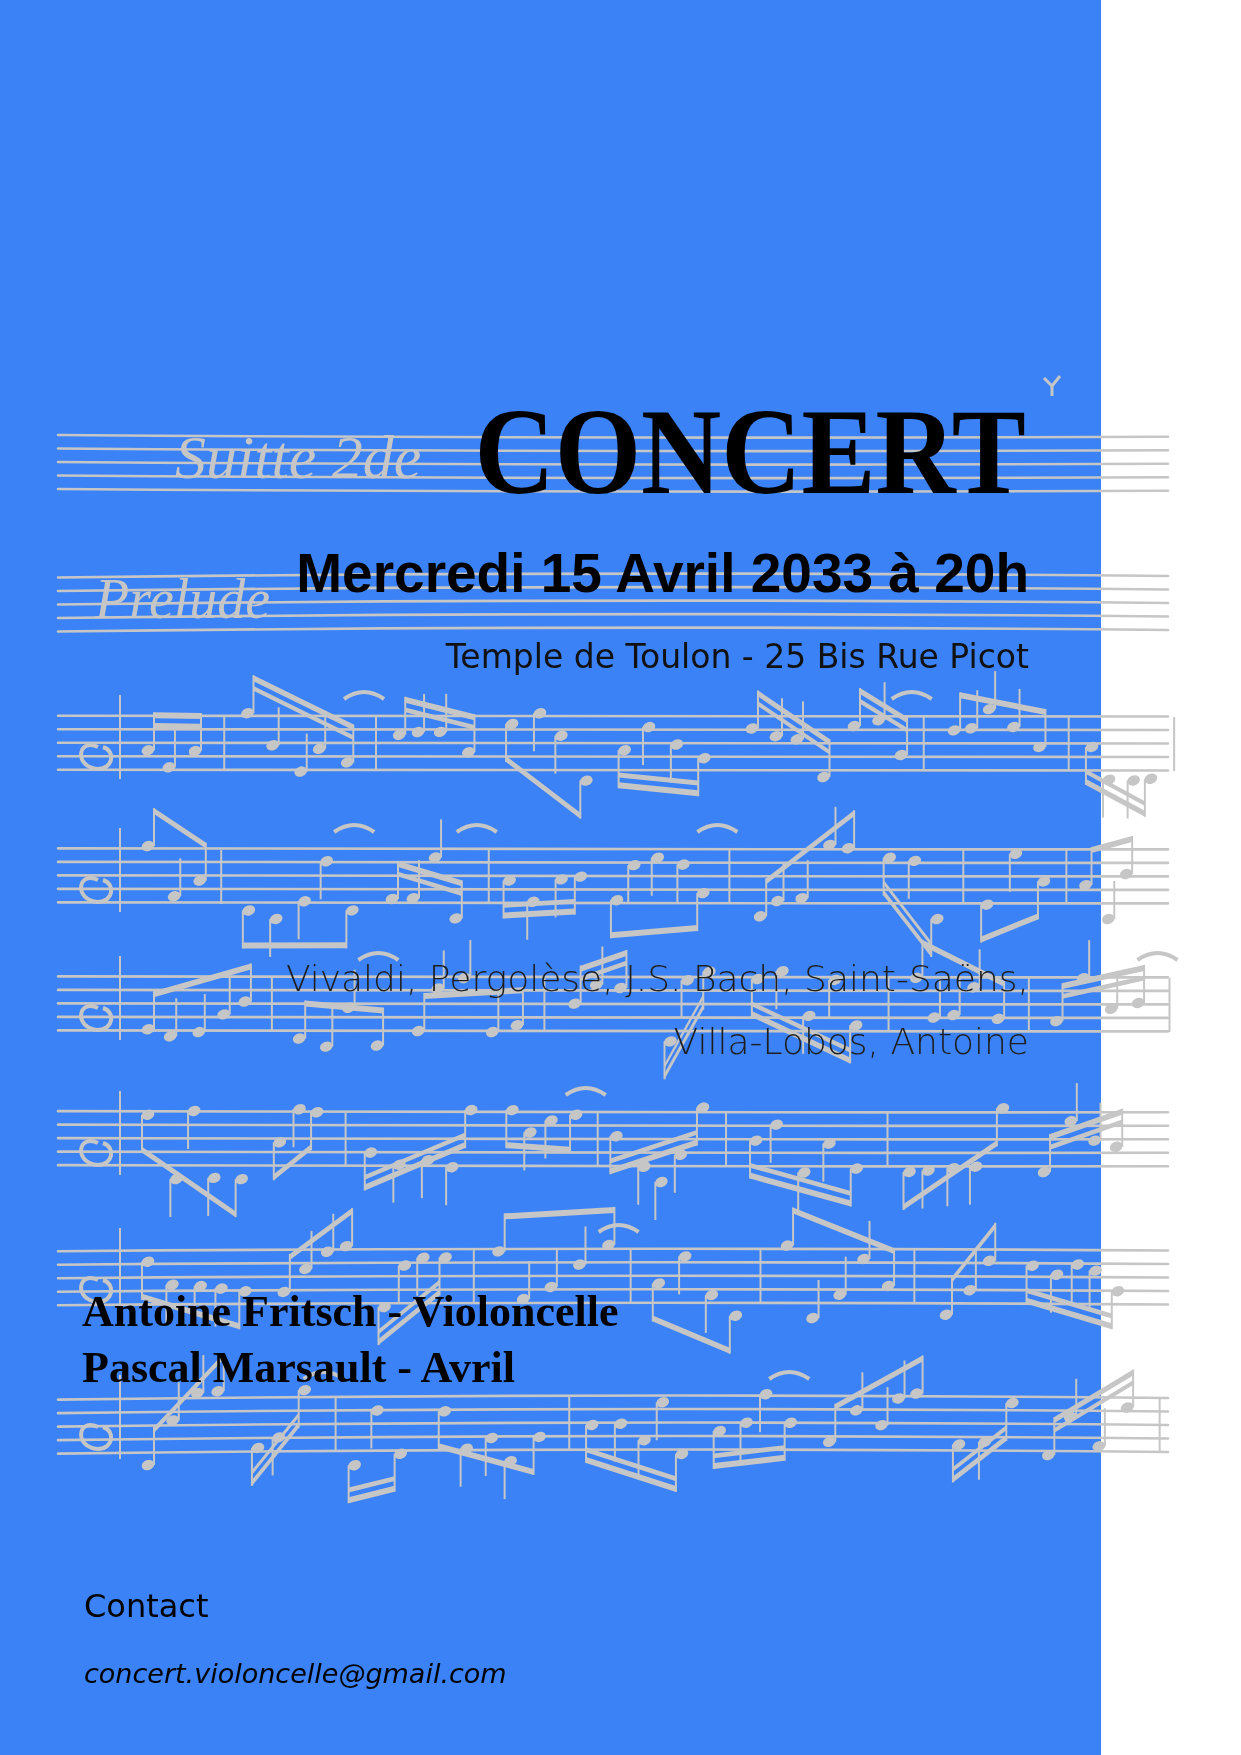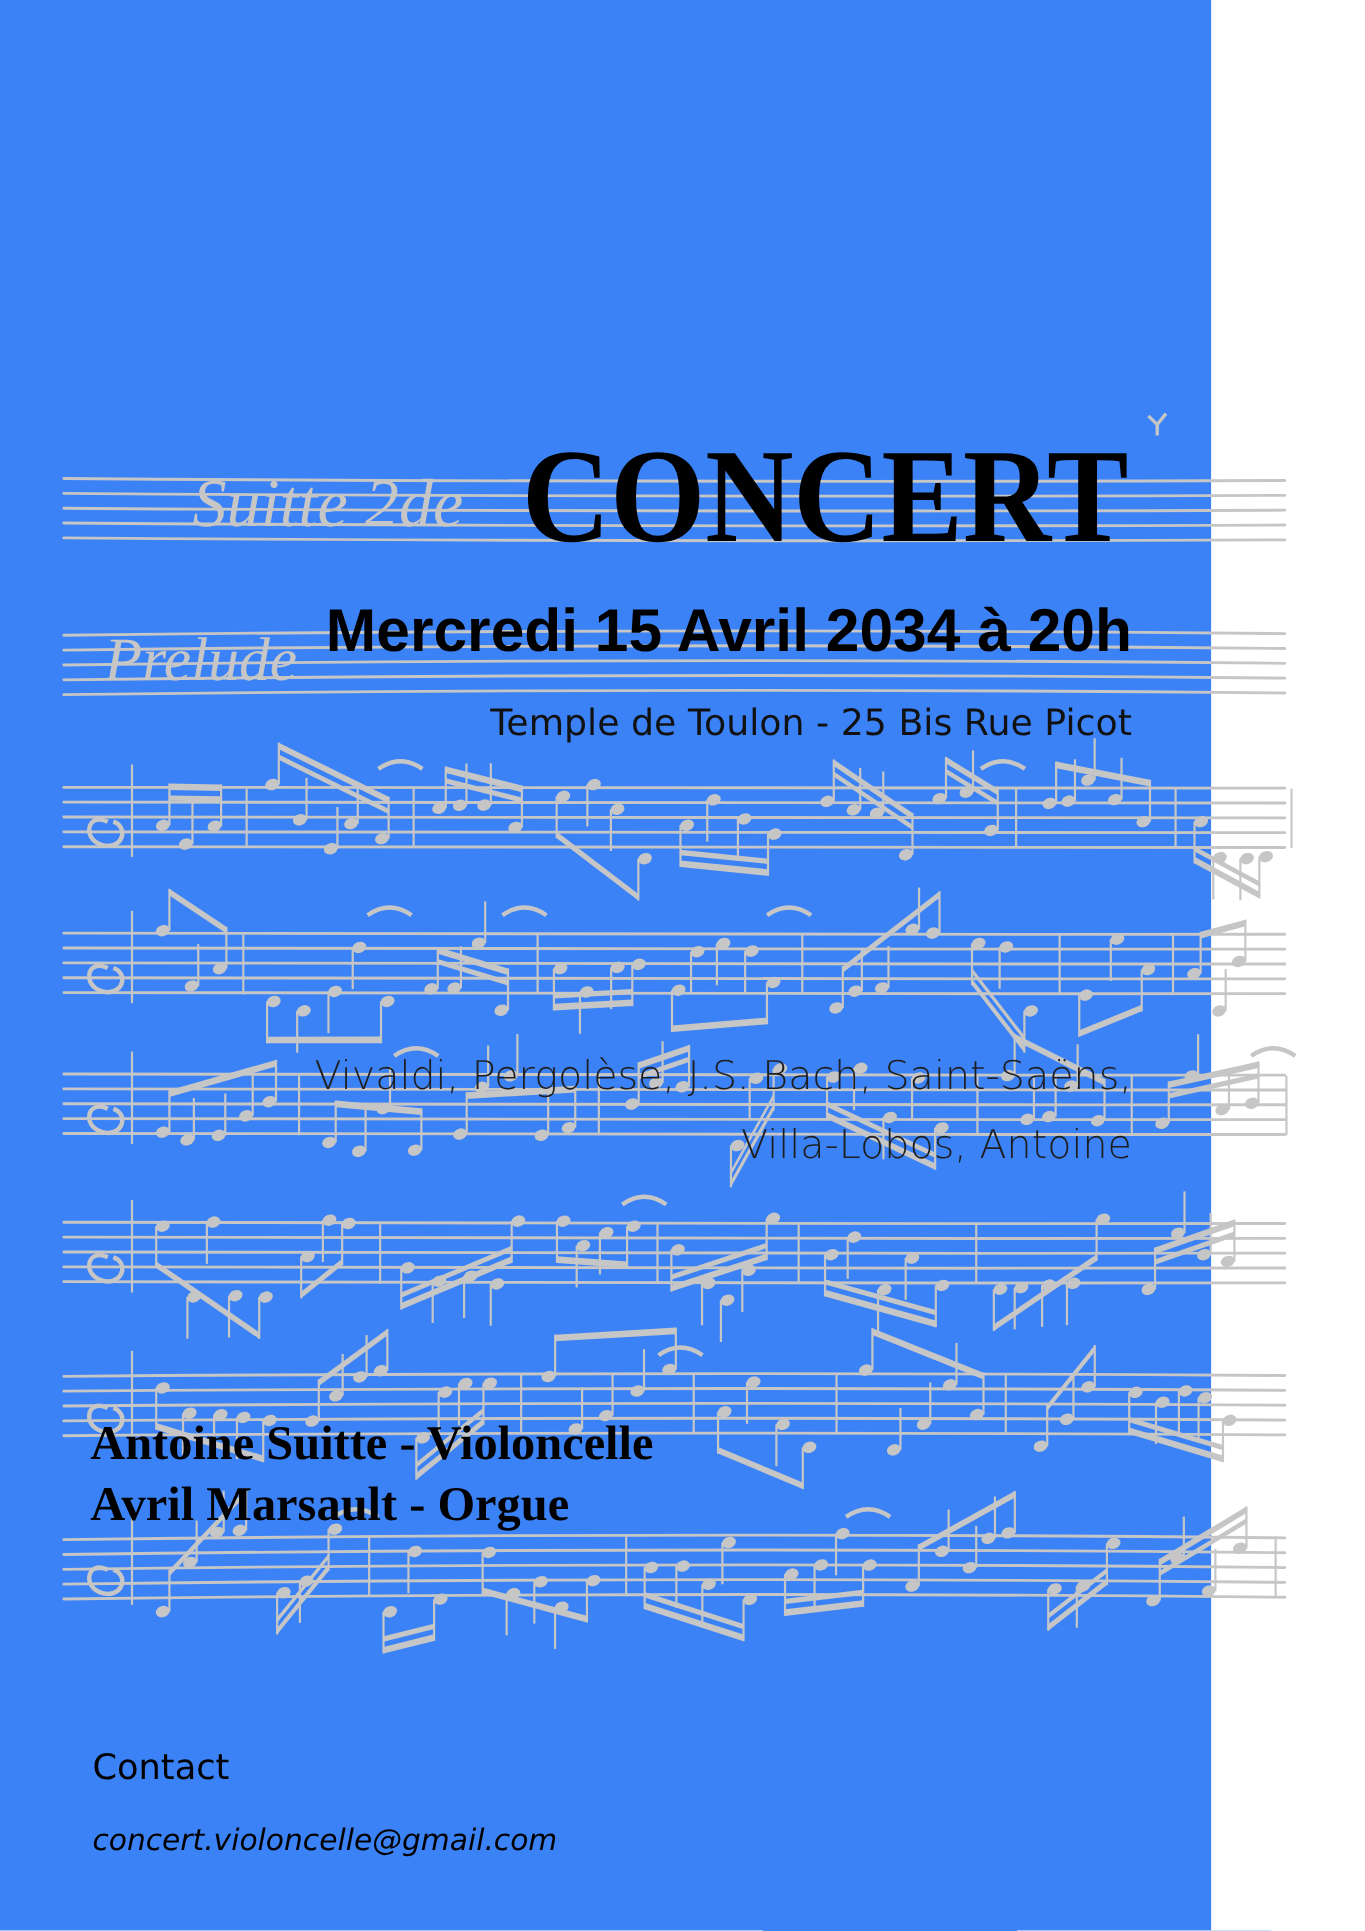--- a/index.html
+++ b/index.html
@@ -642,26 +642,26 @@
         <polygon points="1054.318511107302,1427.889225666215 1133.1300205729249,1380.304459797176 1133.1300205729249,1385.1044597971759 1054.318511107302,1432.689225666215" fill="#c6c6c6"></polygon>
         <line x1="1159.6587337894912" y1="1397" x2="1159.6587337894912" y2="1451" stroke="#c6c6c6" stroke-width="2"></line>
         <path d="M1044 378 l 8 8 l 8 -10 M1052 386 l 0 10" stroke="#c6c6c6" stroke-width="3" fill="none"></path>
       </g>
     <text class="calligraphy" x="175" y="478" font-size="62">Suitte 2de</text>
     <text class="calligraphy" x="95" y="618" font-size="56">Prelude</text>
   </svg>
 
   <h1 class="t concert-title">CONCERT</h1>
 
-  <div class="t right date-line">Mercredi 15 Avril 2034 à 20h</div>
+  <div class="t right date-line">Mercredi 15 Avril 2033 à 20h</div>
 
   <div class="t right venue-line">Temple de Toulon - 25 Bis Rue Picot</div>
 
   <div class="t right composers l1">Vivaldi, Pergolèse, J.S. Bach, Saint-Saëns,</div>
   <div class="t right composers l2">Villa-Lobos, Antoine</div>
 
-  <div class="t performer p1">Antoine Suitte - Violoncelle</div>
-  <div class="t performer p2">Avril Marsault - Orgue</div>
+  <div class="t performer p1">Antoine Fritsch - Violoncelle</div>
+  <div class="t performer p2">Pascal Marsault - Avril</div>
 
   <div class="t contact-label">Contact</div>
   <a class="t contact-email" title="concert.violoncelle@gmail.com">concert.violoncelle@gmail.com</a>
 
 </div>
 
 </body></html>

